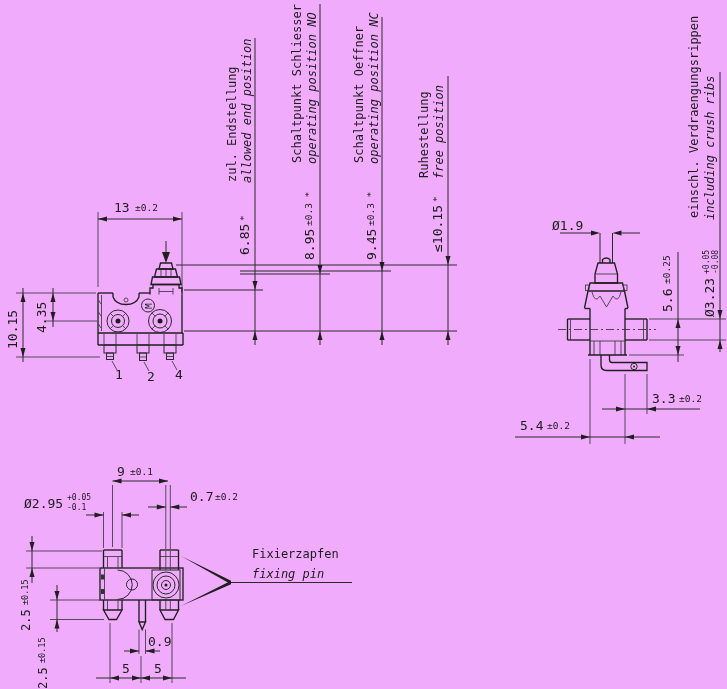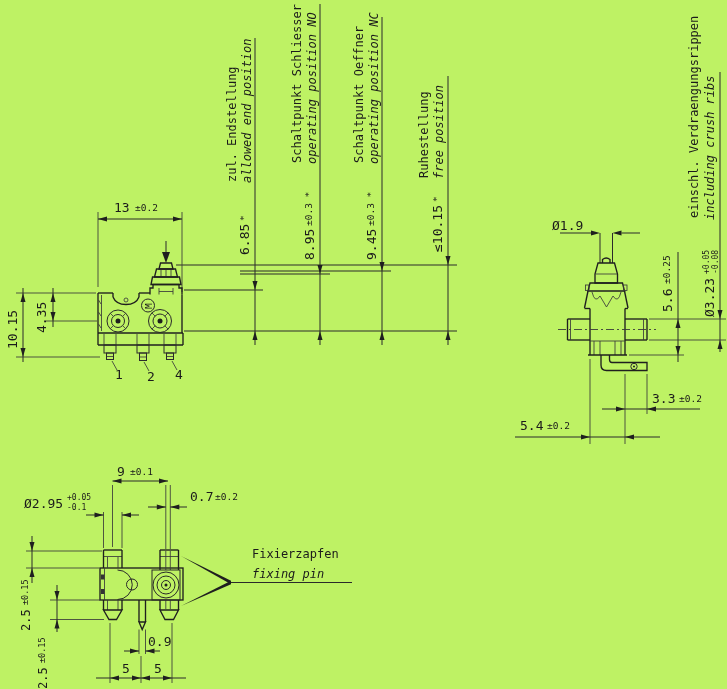--- a/index.html
+++ b/index.html
@@ -1,16 +1,16 @@
 <!DOCTYPE html>
 <html><head>
 <meta charset="utf-8">
 <style>
   html,body{margin:0;padding:0;background:#ffffff;}
-  .stage{position:relative;width:727px;height:689px;background:#bef264;overflow:hidden;}
+  .stage{position:relative;width:727px;height:689px;background:#f0abfc;overflow:hidden;}
   svg text{font-family:"DejaVu Sans Mono","Liberation Mono",monospace;fill:#1b1b1b;}
   .t13{font-size:13px;}
   .t12{font-size:12px;}
   .t95{font-size:9.5px;}
   .t85{font-size:8.5px;}
   .t8{font-size:8px;}
   .it{font-style:italic;}
   .ln{stroke:#2a2a2a;stroke-width:1;fill:none;}
   .thk{stroke:#1f1f1f;stroke-width:1.35;fill:none;}
   .thin{stroke:#3a3a3a;stroke-width:0.85;fill:none;}

